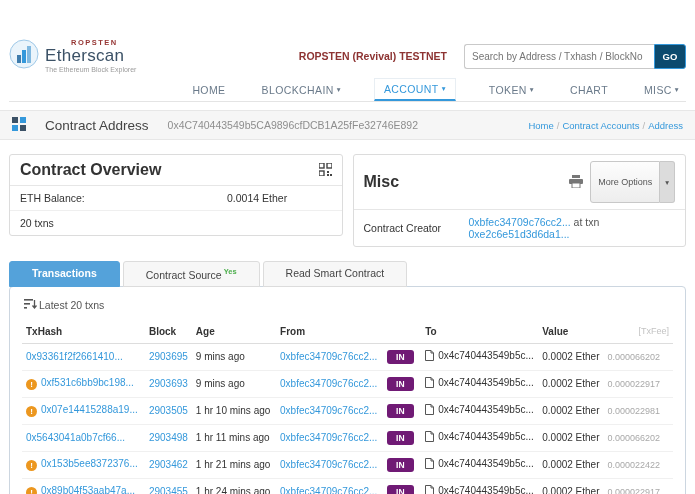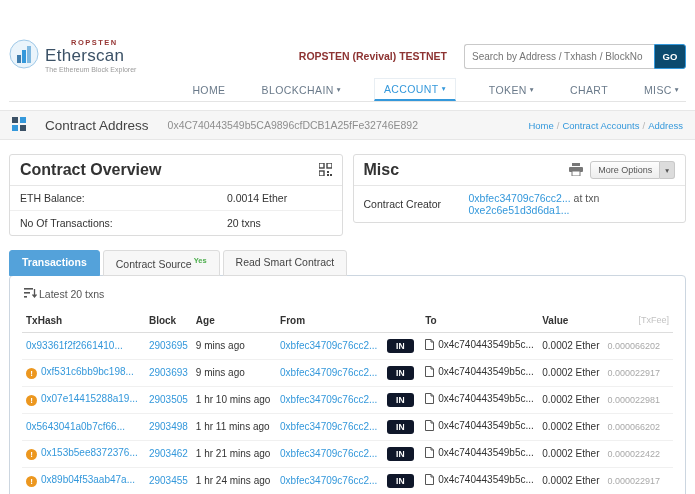--- a/index.html
+++ b/index.html
@@ -47,41 +47,41 @@
   .panel-title { font-weight:bold; font-size:16px; color:#333; }
   .panel-row { display:flex; align-items:center; padding:6px 10px; border-bottom:1px solid #efefef; font-size:10.5px; }
   .panel-row:last-child { border-bottom:none; }
   .row-label { width:207px; color:#333; flex:none; }
   .misc .row-label { width:105px; }
   .row-value { color:#333; }
   .lnk { color:#3498db; }
   .mid-txt { color:#555; }
   .hdr-tools { display:flex; align-items:center; gap:7px; }
   .btn-group { display:flex; }
-  .btn-more { background:linear-gradient(#fdfdfd,#ededed); border:1px solid #c8c8c8; font-size:9px; padding:3px 7px; border-radius:3px 0 0 3px; color:#555; cursor:pointer; font-family:"Liberation Sans", sans-serif; }
+  .btn-more { background:linear-gradient(#fdfdfd,#ededed); border:1px solid #c8c8c8; font-size:9px; padding:15px 7px; border-radius:3px 0 0 3px; color:#555; cursor:pointer; font-family:"Liberation Sans", sans-serif; }
   .btn-more-caret { background:#dcdcdc; border:1px solid #c8c8c8; border-left:none; border-radius:0 3px 3px 0; padding:3px 5px; font-size:7.5px; color:#555; cursor:pointer; }
 
   
   .tabs { display:flex; gap:3px; margin-top:14px; margin-bottom:-1px; position:relative; z-index:2; }
-  .tab { padding:5px 12px; border:1px solid #dcdcdc; border-bottom:1px solid #dcdcdc; border-radius:3px 3px 0 0; background:#f7f7f7; color:#444; font-size:10.5px; cursor:pointer; }
+  .tab { padding:5px 22px; border:1px solid #dcdcdc; border-bottom:1px solid #dcdcdc; border-radius:3px 3px 0 0; background:#f7f7f7; color:#444; font-size:10.5px; cursor:pointer; }
   .tab.active { background:#54a2da; color:#fff; border-color:#54a2da; font-weight:bold; }
   .yes-sup { color:#4cae4c; font-size:7.5px; font-weight:bold; vertical-align:super; margin-left:2px; }
 
   
   .table-panel { border:1px solid #ccd6e0; border-radius:4px; padding:10px 12px 4px; position:relative; z-index:1; background:#fff; min-height:220px; }
   .latest-line { display:flex; align-items:center; gap:2px; color:#555; font-size:10.5px; margin:2px 0 8px 2px; }
   table.txs { width:100%; border-collapse:collapse; font-size:10px; }
   .txs th { text-align:left; padding:6px 4px; border-bottom:1px solid #ddd; font-size:10px; color:#333; font-weight:bold; white-space:nowrap; }
   .txs td { padding:6px 4px; border-bottom:1px solid #f0f0f0; white-space:nowrap; color:#333; }
   .txs tr:last-child td { border-bottom:none; }
   .col-hash{width:19%;} .col-block{width:7%;} .col-age{width:13%;} .col-from{width:16.5%;}
   .col-dir{width:6%;} .col-to{width:18%;} .col-val{width:9.5%;} .col-fee{width:11%;}
   th.fee-h { color:#c3c3c3; font-weight:normal; font-size:9px; text-align:right; }
   td.c-fee { text-align:left; color:#a9a9a9; font-size:9px; }
-  .badge-in { display:inline-block; background:#0f172a; color:#fff; font-size:8.5px; font-weight:bold; padding:2px 9px; border-radius:3px; }
+  .badge-in { display:inline-block; background:#701a75; color:#fff; font-size:8.5px; font-weight:bold; padding:2px 9px; border-radius:3px; }
   .warn { display:inline-flex; width:11px; height:11px; border-radius:50%; background:#ec971f; color:#fff; font-size:8px; font-weight:bold; align-items:center; justify-content:center; margin-right:4px; vertical-align:-1px; }
   .doc-icon { display:inline-block; vertical-align:-2px; margin-right:4px; }
 </style>
 </head>
 <body>
 
 <div class="page">
 
   <header class="topbar">
     <a class="brand">
@@ -164,21 +164,20 @@
             <rect x="11" y="11" width="2" height="2" fill="#444"></rect>
             <rect x="8" y="11" width="2" height="2" fill="#444"></rect>
           </svg>
         </span>
       </div>
       <div class="panel-row">
         <span class="row-label">ETH Balance:</span>
         <span class="row-value">0.0014 Ether</span>
       </div>
       <div class="panel-row">
-        <span class="row-label">No Of Transactions:</span>
         <span class="row-value">20 txns</span>
       </div>
     </section>
 
     <section class="panel misc">
       <div class="panel-header">
         <span class="panel-title">Misc</span>
         <span class="hdr-tools">
           <span>
             <svg width="14" height="13" viewBox="0 0 14 13">

